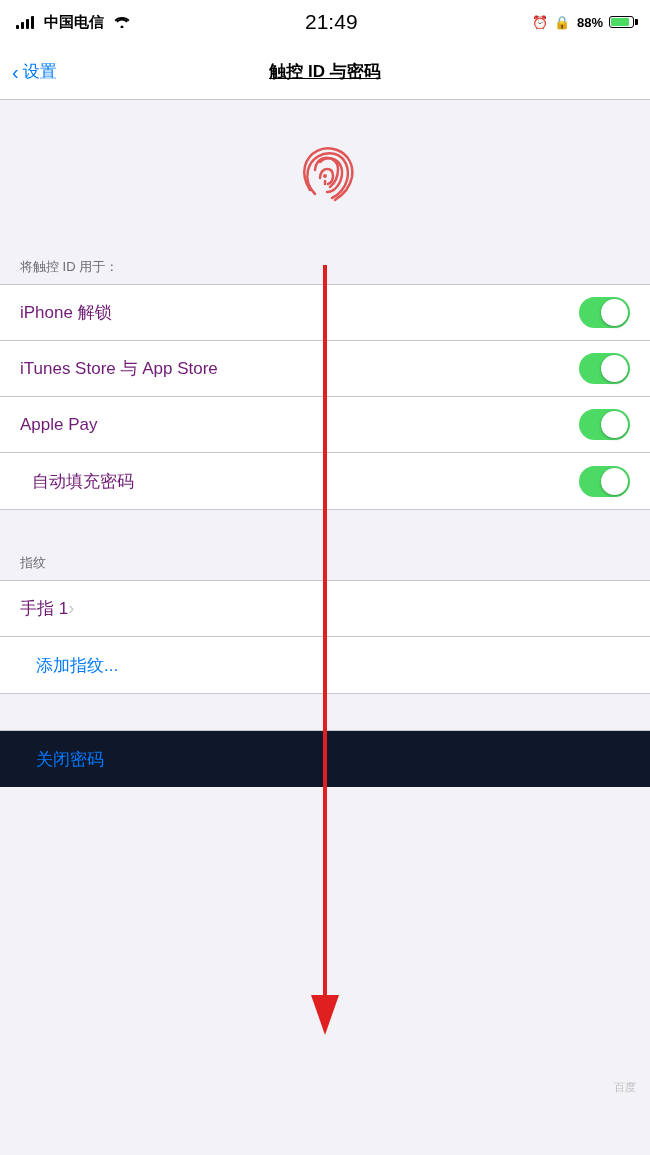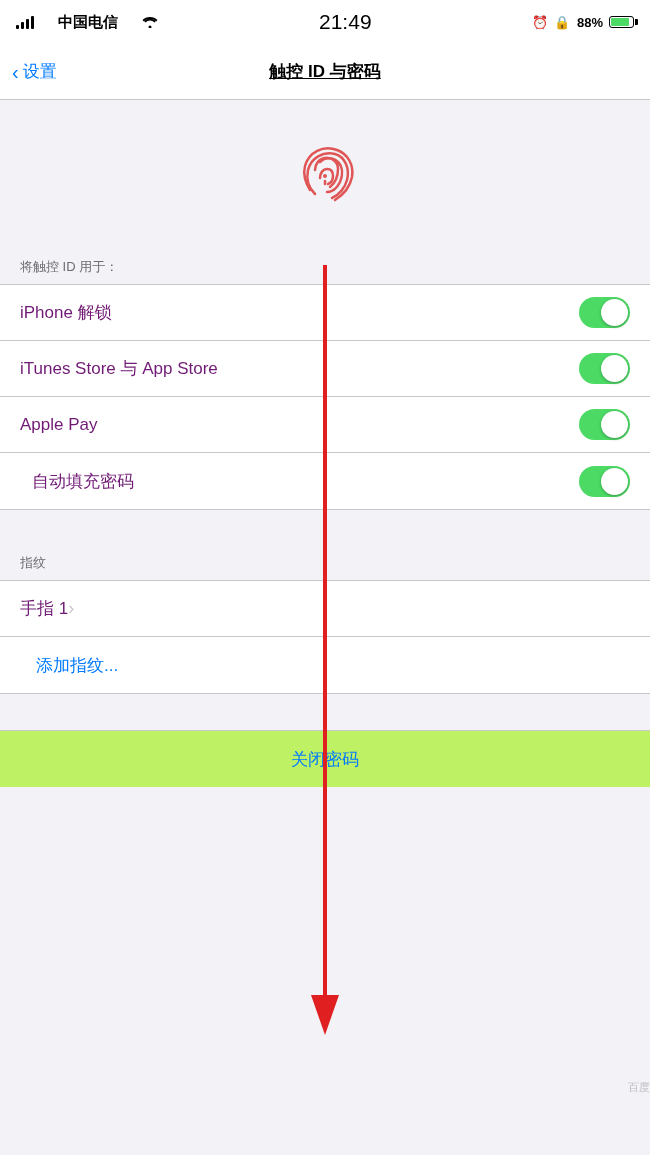--- a/index.html
+++ b/index.html
@@ -20,21 +20,21 @@
       display: flex;
       align-items: center;
       justify-content: space-between;
       padding: 0 16px;
       font-size: 15px;
       font-weight: 600;
     }
     .status-left {
       display: flex;
       align-items: center;
-      gap: 24px;
+      gap: 10px;
     }
     .signal-bars {
       display: flex;
       align-items: flex-end;
       gap: 2px;
       height: 14px;
     }
     .signal-bars span {
       background: #000;
       width: 3px;
@@ -228,36 +228,35 @@
     }
 
     
     .close-passcode-section {
       background: #fff;
       border-top: 1px solid #c8c7cc;
     }
     .close-passcode-row {
       display: flex;
       align-items: center;
-      padding: 0 13px;
-      height: 56px;
-      background: #bef264;
-      justify-content: center;
+      padding: 0 36px;
+      height: 56px;
+      background: #0f172a;
     }
     .close-passcode-label {
       font-size: 17px;
       color: #007aff;
       cursor: pointer;
     }
 
     
     .watermark {
       position: absolute;
       bottom: 60px;
-      right: 0;
+      right: 14px;
       font-size: 11px;
       color: #aaa;
       opacity: 0.7;
     }
 
     .annotation-overlay {
       position: absolute;
       top: 0; left: 0;
       width: 650px;
       height: 1155px;

